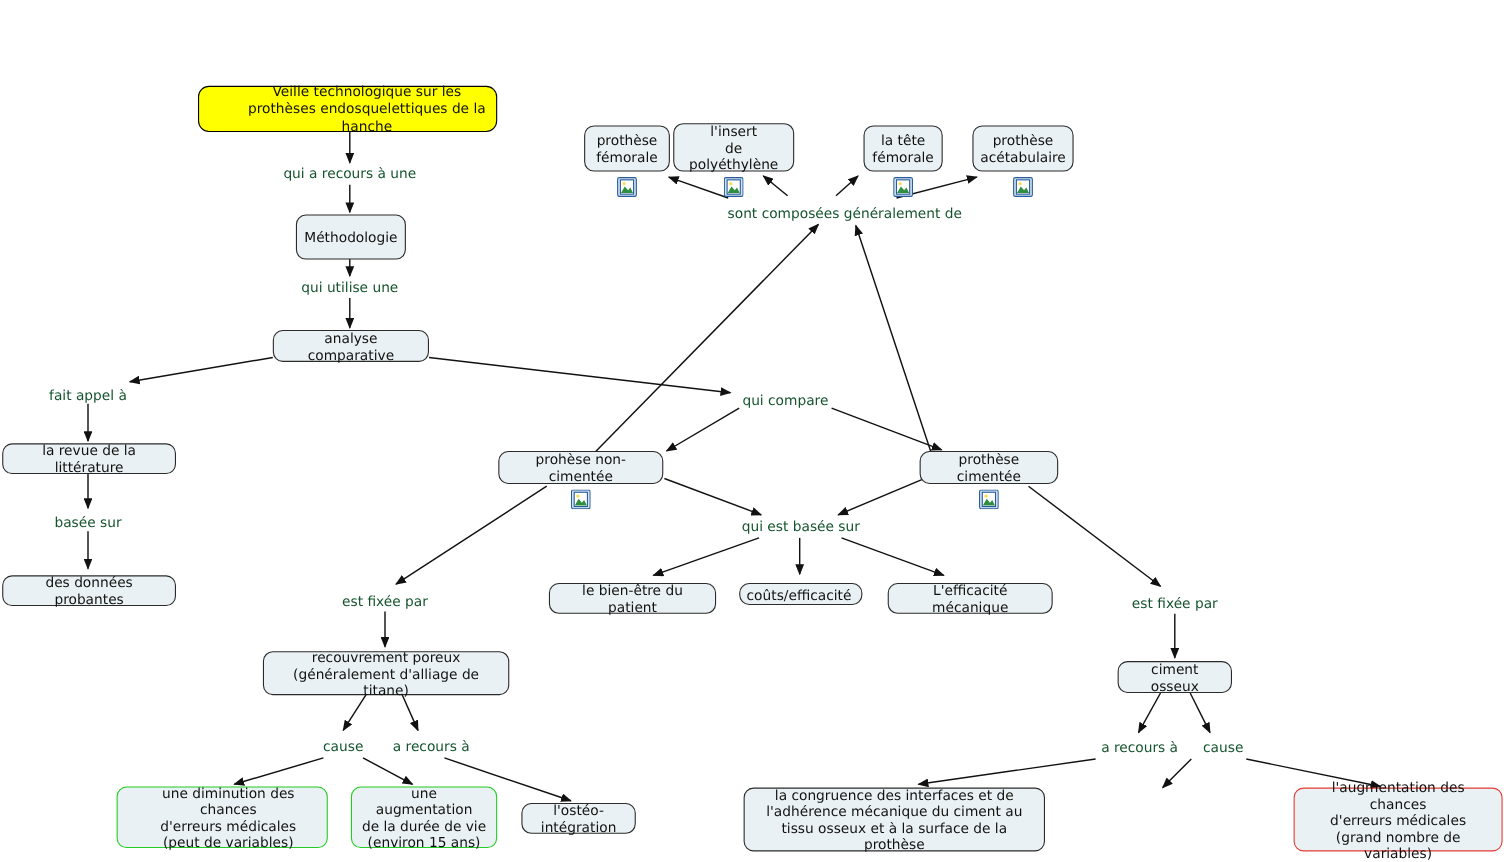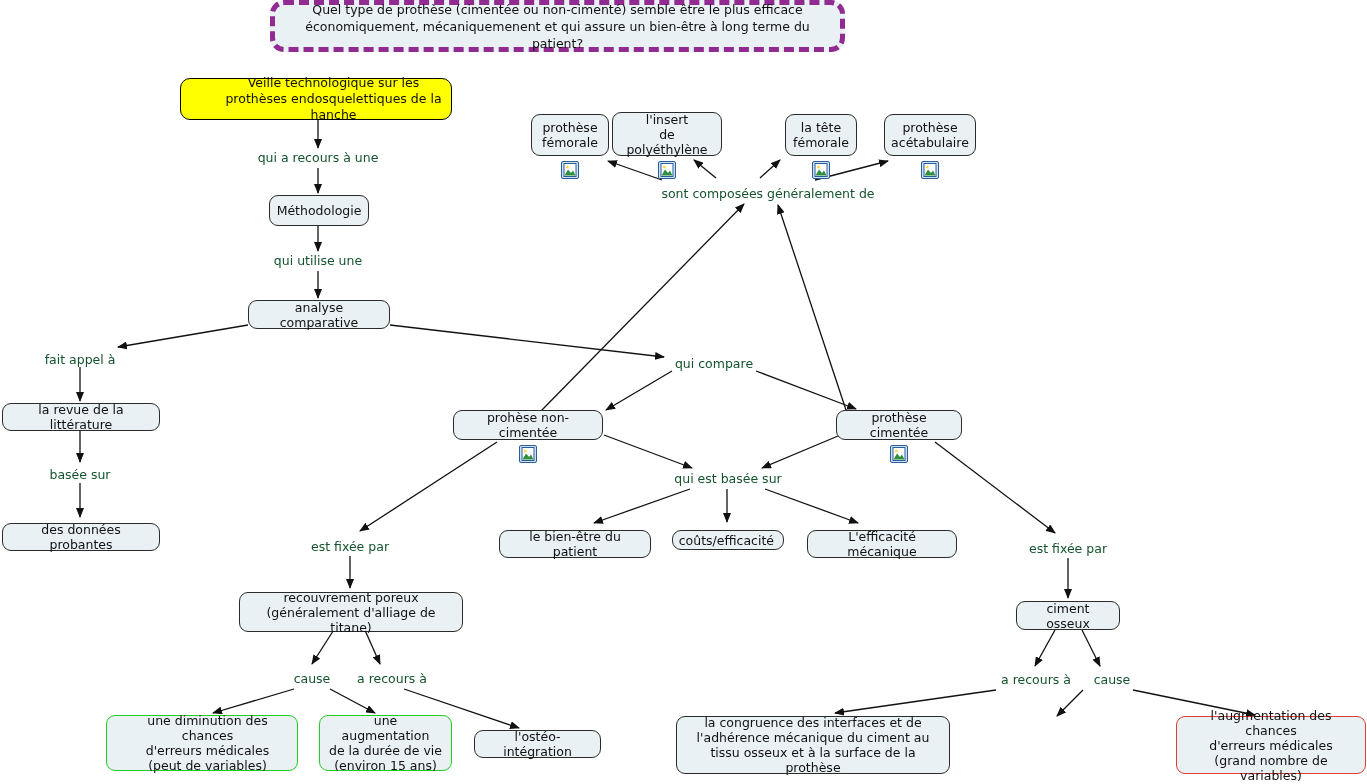--- a/index.html
+++ b/index.html
@@ -166,35 +166,31 @@
       <line x1="1082" y1="630" x2="1100" y2="666"></line>
 
       <line x1="996" y1="690" x2="835" y2="713"></line>
 
       <line x1="1083" y1="690" x2="1057" y2="716"></line>
 
       <line x1="1133" y1="690" x2="1255" y2="715"></line>
     </g>
   </svg>
 
-  <div class="node question" style="left:270px; top:0px; width:575px; height:52px;">
-    <span>Quel type de prothèse (cimentée ou non-cimenté) semble être le plus efficace
-économiquement, mécaniquemenent et qui assure un bien-être à long terme du patient?</span>
-  </div>
 
   <div class="node yellow" style="left:180px; top:78px; width:272px; height:42px;">
     <span>Veille technologique sur les
 prothèses endosquelettiques de la hanche</span>
   </div>
 
   <div class="link-label" style="left:238px; top:150px; width:160px;">
     <span>qui a recours à une</span>
   </div>
 
-  <div class="node" style="left:269px; top:195px; width:100px; height:31px;">
+  <div class="node" style="left:269px; top:195px; width:100px; height:41px;">
     <span>Méthodologie</span>
   </div>
 
   <div class="link-label" style="left:248px; top:253px; width:140px;">
     <span>qui utilise une</span>
   </div>
 
   <div class="node" style="left:248px; top:300px; width:142px; height:29px;">
     <span>analyse comparative</span>
   </div>
@@ -337,21 +333,21 @@
 d'erreurs médicales
 (peut de variables)</span>
   </div>
 
   <div class="node green" style="left:319px; top:715px; width:133px; height:56px;align-items:center;">
     <span>une augmentation
 de la durée de vie
 (environ 15 ans)</span>
   </div>
 
-  <div class="node" style="left:474px; top:730px; width:127px; height:28px;">
+  <div class="node" style="left:474px; top:730px; width:104px; height:28px;">
     <span>l'ostéo-intégration</span>
   </div>
 
   <div class="link-label" style="left:1013px; top:541px; width:110px;">
     <span>est fixée par</span>
   </div>
 
   <div class="node" style="left:1016px; top:601px; width:104px; height:29px;">
     <span>ciment osseux</span>
   </div>

